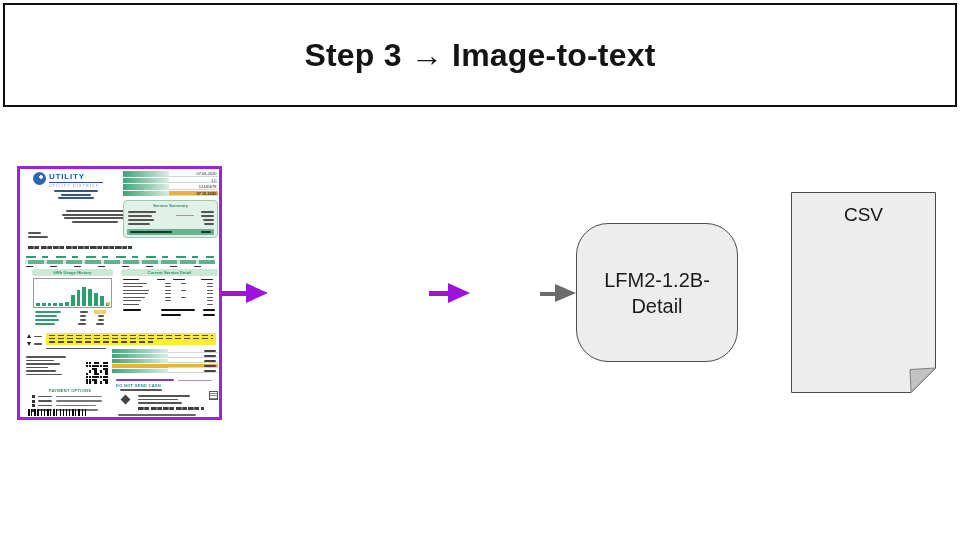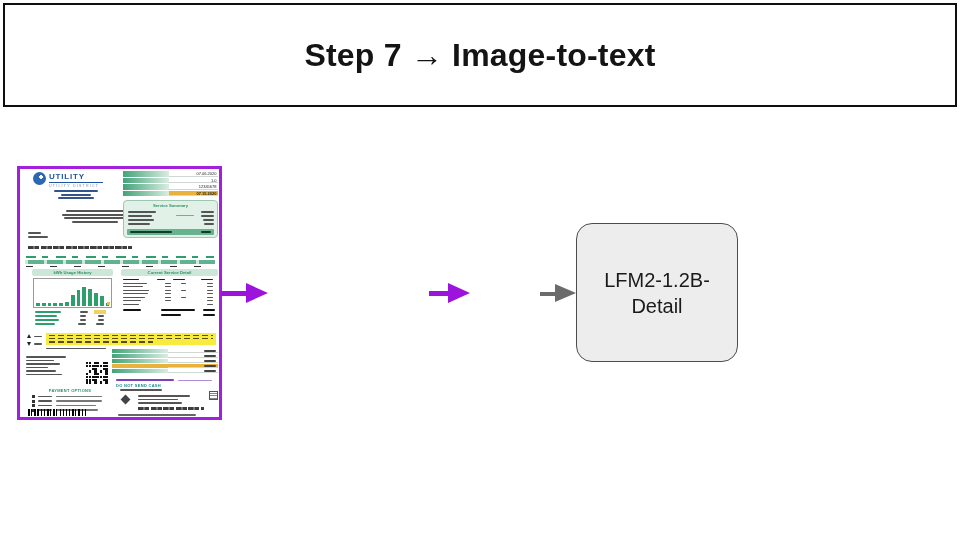--- a/index.html
+++ b/index.html
@@ -7,21 +7,21 @@
          font-family:"Liberation Sans","DejaVu Sans",sans-serif;}
   
   .title-box{position:absolute;left:3px;top:3px;width:950px;height:100px;border:2px solid #0e0e0e;
              background:#fff;display:flex;align-items:center;justify-content:center;}
   .title-box span{font-size:32px;font-weight:600;color:#141414;letter-spacing:.2px;}
   
   .node{position:absolute;display:flex;align-items:center;justify-content:center;text-align:center;
         box-sizing:border-box;color:#1a1a1a;}
   .vl{left:268px;top:223px;width:162px;height:140px;background:#E9C9F8;border:4px solid #9C13DB;border-radius:26px;
       font-size:22px;font-weight:500;}
-  .extract{left:576px;top:223px;width:162px;height:139px;background:#EDEDED;border:1.4px solid #4d4d4d;border-radius:16px;
+  .extract{left:576px;top:223px;width:162px;height:139px;background:#EDEDED;border:1.4px solid #4d4d4d;border-radius:32px;
       font-size:20px;font-weight:500;line-height:1.3;}
   .textbox{position:absolute;left:469px;top:275px;width:72px;height:36px;background:#ECECEC;border:2px solid #A42CE8;
       box-sizing:border-box;display:flex;align-items:center;justify-content:center;font-size:17px;color:#1a1a1a;}
   
   .shaft{position:absolute;background:#9C13DB;}
   .head{position:absolute;width:0;height:0;border-top:10px solid transparent;border-bottom:10px solid transparent;
         border-left:22px solid #9C13DB;}
   .gray .shaft, .shaft.gray{background:#6B6B6B;}
   .head.gray{border-left-color:#6B6B6B;border-top-width:9px;border-bottom-width:9px;border-left-width:21px;}
   
@@ -86,21 +86,21 @@
   .diamond{left:102px;top:227px;width:7px;height:7px;background:#444;transform:rotate(45deg);}
   .stamp{left:189px;top:222px;width:9px;height:9px;border:1px solid #555;
          background:repeating-linear-gradient(0deg,#888 0 1px,transparent 1px 2.5px);}
 </style>
 </head>
 <body>
 
 <div class="stage">
 
   <div class="title-box">
-    <span>Step 7 → Image-to-text</span>
+    <span>Step 3 → Image-to-text</span>
   </div>
 
   <div class="bill">
     <div class="logo"></div>
     <div class="brand">UTILITY</div>
     <div class="brand-rule"></div>
     <div class="brand-sub">UTILITY DISTRICT</div>
 
     <i class="b" style="left:34px;top:21px;width:44px;background:#33548A"></i>
     <i class="b" style="left:41px;top:24.5px;width:30px;background:#33548A"></i>
@@ -376,14 +376,21 @@
     <div class="head gray" style="left:555px;top:284px"></div>
   </div>
 
   <div class="node extract">
     <span>
       <span>LFM2-1.2B-</span><br>
       <span>Detail</span>
     </span>
   </div>
 
+  <div class="csv">
+    <svg width="145" height="201" viewBox="0 0 145 201">
+      <polygon points="0.5,0.5 144.5,0.5 144.5,176 120,200.5 0.5,200.5" fill="#EDEDED" stroke="#4a4a4a" stroke-width="1"></polygon>
+      <polygon points="144.5,176 120,200.5 119,177.5" fill="#C2C2C2" stroke="#6a6a6a" stroke-width="0.8"></polygon>
+    </svg>
+    <div class="label">CSV</div>
+  </div>
 
 </div>
 
 </body></html>

